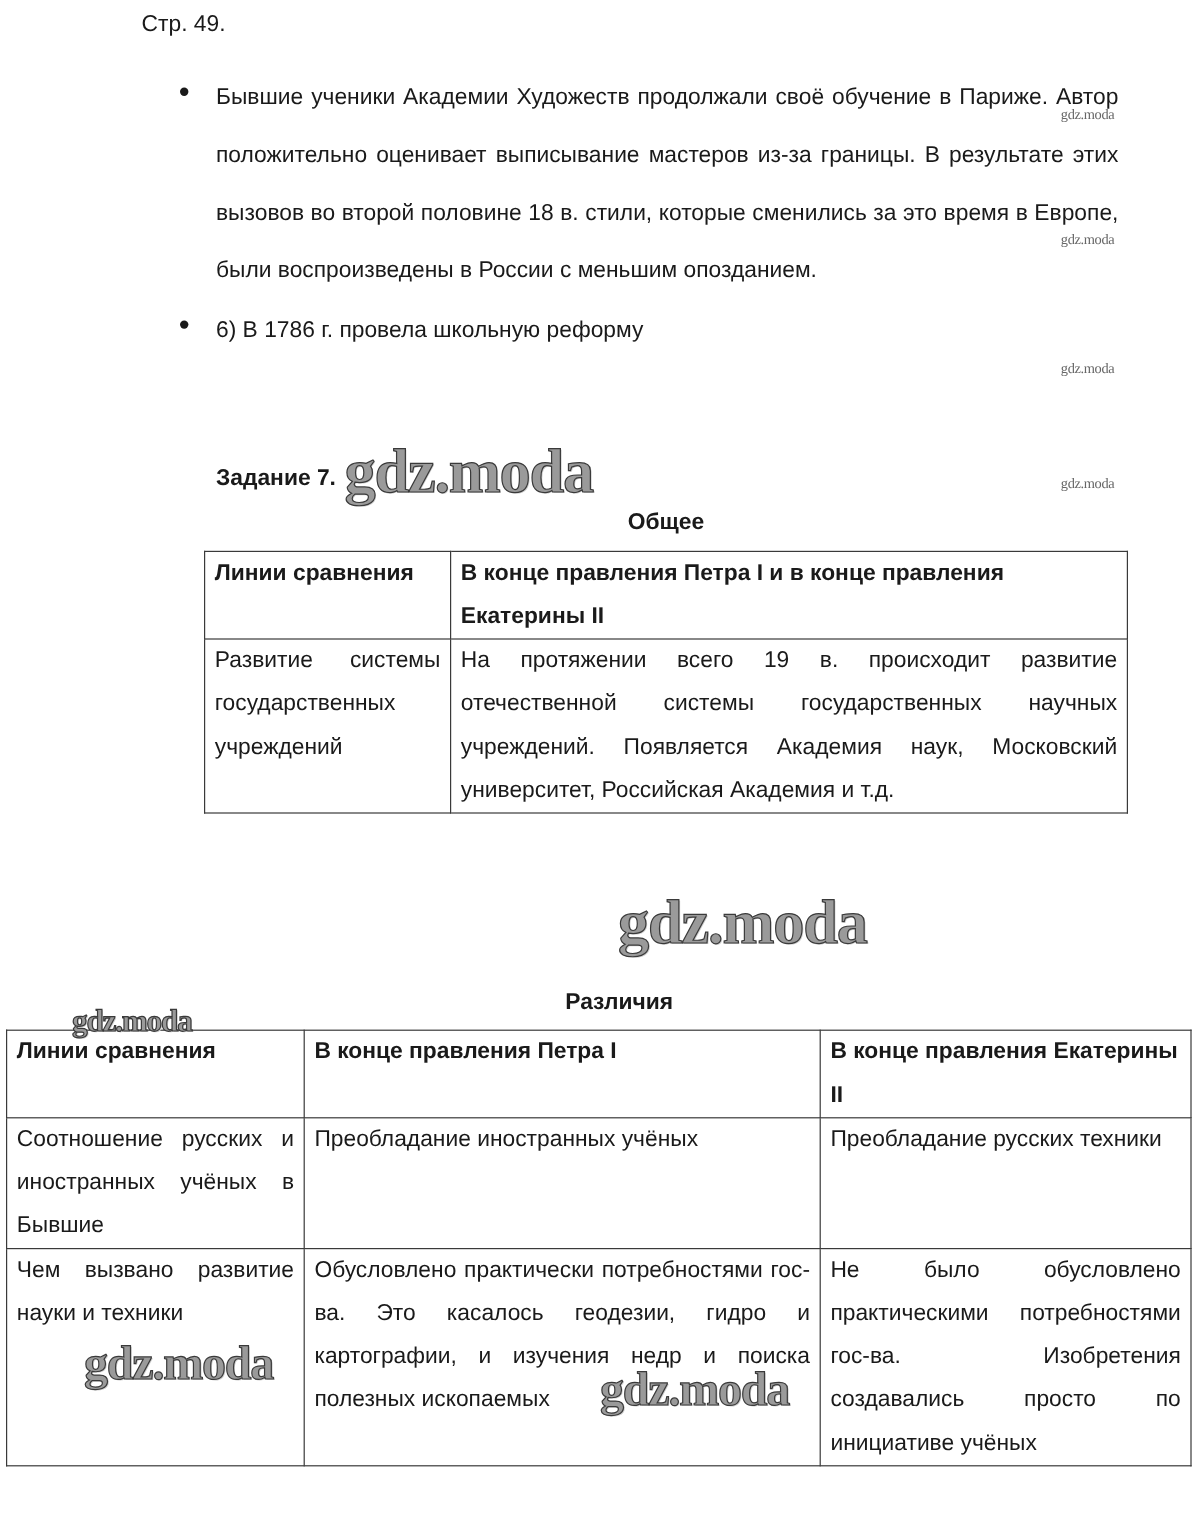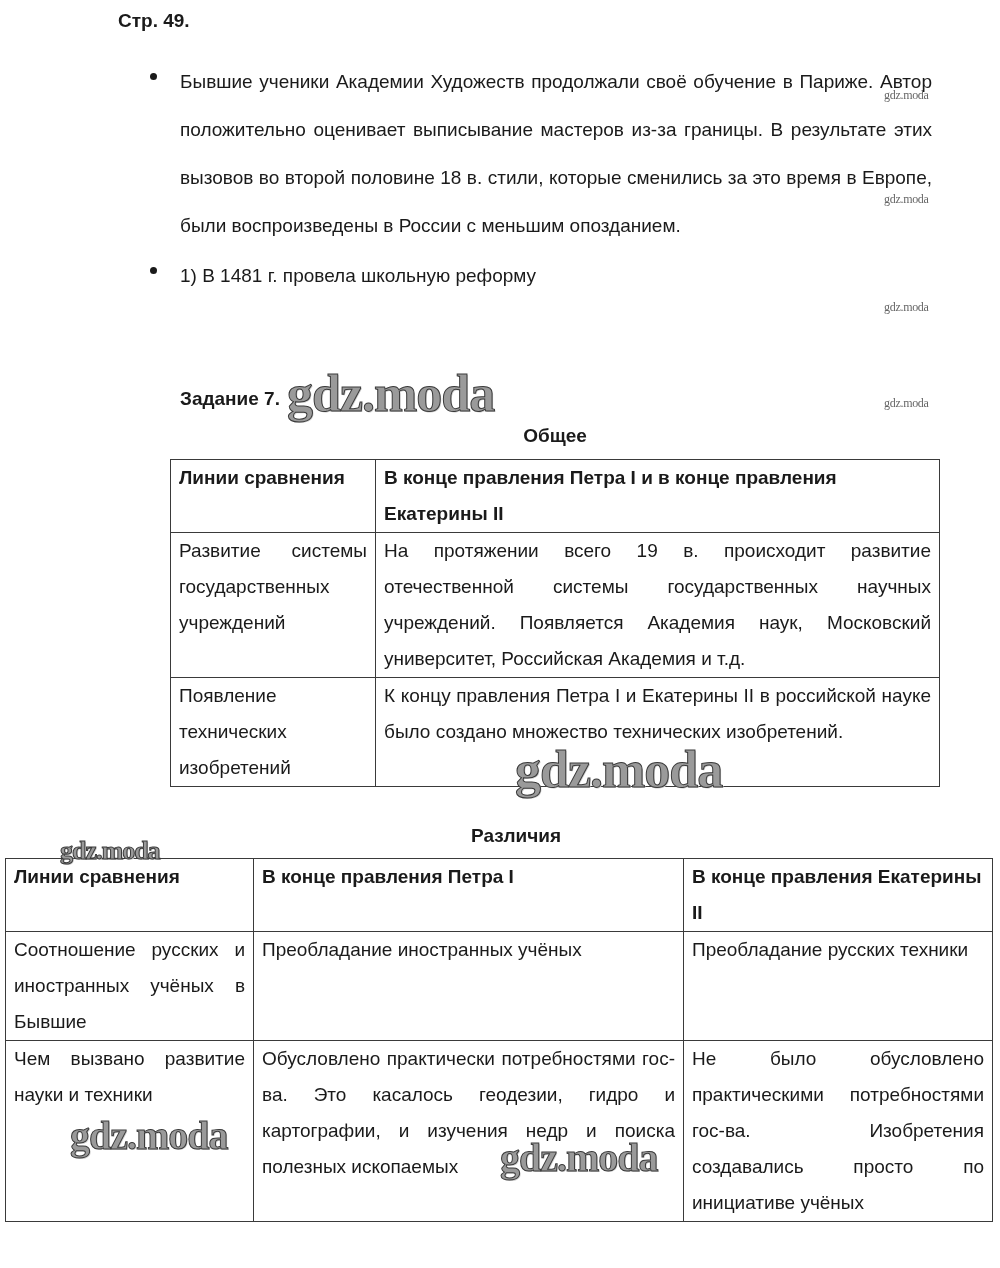--- a/index.html
+++ b/index.html
@@ -2,21 +2,21 @@
 <html><head>
   <meta charset="utf-8">
   <style>
     html, body { margin: 0; padding: 0; background: #ffffff; }
     body {
       width: 1000px; height: 1268px; position: relative; overflow: hidden;
       font-family: "Liberation Sans", sans-serif; color: #1a1a1a;
       font-size: 19px;
     }
     .abs { position: absolute; }
-    .page-title { left: 118px; top: 10px; font-weight: bold; font-size: 19px; }
+    .page-title { left: 118px; top: 10px; font-weight: normal; font-size: 19px; }
     .bullet-list { left: 146px; top: 58px; width: 786px; margin: 0; padding: 0; list-style: none; }
     .bullet-item { position: relative; padding-left: 34px; line-height: 48px; text-align: justify; }
     .bullet-dot { position: absolute; left: 4px; top: 15px; width: 7px; height: 7px; border-radius: 50%; background: #1a1a1a; }
     .bullet-item p { margin: 0; text-align: justify; text-align-last: left; }
 
     .task-title { left: 180px; top: 388px; font-weight: bold; font-size: 19px; }
     .section-title { font-weight: bold; font-size: 19px; text-align: center; }
 
     table.cmp { border-collapse: collapse; position: absolute; font-size: 19px; }
     table.cmp th, table.cmp td {
@@ -42,45 +42,41 @@
 
 <div class="abs page-title">Стр. 49.</div>
 
 <ul class="abs bullet-list">
   <li class="bullet-item">
     <span class="bullet-dot"></span>
     <p>Бывшие ученики Академии Художеств продолжали своё обучение в Париже. Автор положительно оценивает выписывание мастеров из-за границы. В результате этих вызовов во второй половине 18 в. стили, которые сменились за это время в Европе, были воспроизведены в России с меньшим опозданием.</p>
   </li>
   <li class="bullet-item" style="margin-top:2px;">
     <span class="bullet-dot"></span>
-    <p>1) В 1481 г. провела школьную реформу</p>
+    <p>6) В 1786 г. провела школьную реформу</p>
   </li>
 </ul>
 
 <div class="abs task-title">Задание 7.</div>
 
 <div class="abs section-title" style="left:170px; top:425px; width:770px;">Общее</div>
 
 <table class="cmp" style="left:170px; top:459px; width:770px;">
   <colgroup>
       <col style="width:205px">
       <col>
     </colgroup>
   <tbody>
       <tr>
     <th>Линии сравнения</th>
     <th>В конце правления Петра I и в конце правления Екатерины II</th>
   </tr>
   <tr>
     <td>Развитие системы государственных учреждений</td>
     <td>На протяжении всего 19 в. происходит развитие отечественной системы государственных научных учреждений. Появляется Академия наук, Московский университет, Российская Академия и т.д.</td>
-  </tr>
-  <tr>
-    <td>Появление технических изобретений</td>
-    <td>К концу правления Петра I и Екатерины II в российской науке было создано множество технических изобретений.</td>
   </tr>
 </tbody>
   </table>
 
 <div class="abs section-title" style="left:21px; top:825px; width:990px;">Различия</div>
 
 <table class="cmp" style="left:5px; top:858px; width:988px;">
   <colgroup>
       <col style="width:248px">
       <col style="width:430px">

